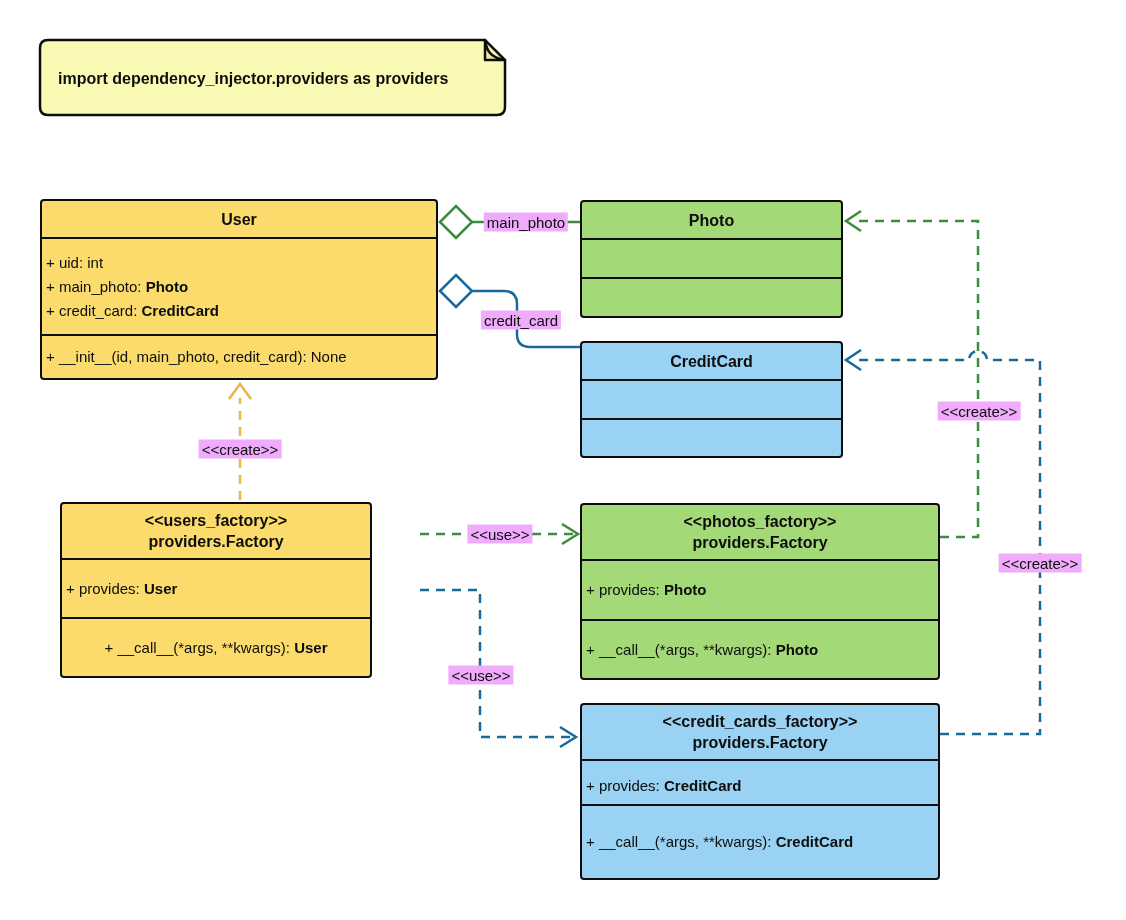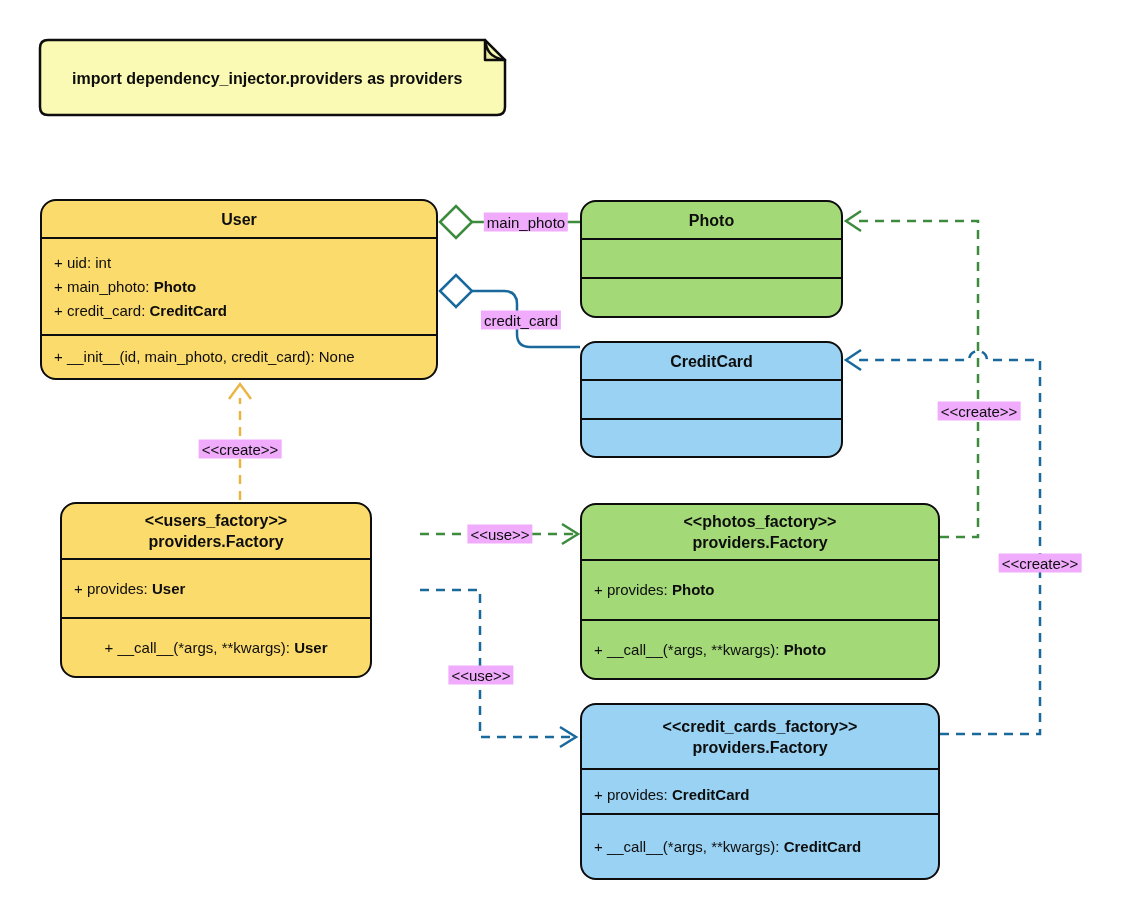--- a/index.html
+++ b/index.html
@@ -5,36 +5,36 @@
   html,body { margin:0; padding:0; background:#ffffff; }
   .canvas {
     position:relative; width:1126px; height:920px; background:#ffffff;
     font-family:"Liberation Sans", sans-serif; color:#0d0d0d; overflow:hidden;
   }
   svg.overlay { position:absolute; left:0; top:0; width:1126px; height:920px; }
 
   
   .uml-class {
     position:absolute; box-sizing:border-box;
-    border:2.5px solid #0d0d0d; border-radius:16px;
+    border:2.5px solid #0d0d0d; border-radius:4px;
     display:flex; flex-direction:column; overflow:hidden;
   }
   .uml-class.yellow { background:#fcdb6d; }
   .uml-class.green  { background:#a3d977; }
   .uml-class.blue   { background:#99d2f2; }
 
   .uml-title {
     box-sizing:border-box; flex:0 0 auto;
     display:flex; flex-direction:column; align-items:center; justify-content:center;
     font-weight:bold; font-size:16px; line-height:21px; text-align:center;
   }
   .uml-comp {
     box-sizing:border-box; flex:0 0 auto;
     border-top:2.5px solid #0d0d0d;
-    padding:6px 12px; font-size:15px; line-height:24px;
+    padding:6px 4px; font-size:15px; line-height:24px;
     display:flex; flex-direction:column; justify-content:center;
   }
   .uml-comp .type { font-weight:bold; }
 
   
   .note-text {
     position:absolute; font-weight:bold; font-size:16px; line-height:20px;
   }
 
   
@@ -85,21 +85,21 @@
       <path d="M940 537 H978 V221 H852" stroke-dasharray="9 7"></path>
       <path d="M861 211 L846 221 L861 231"></path>
     </g>
 
     <g stroke="#19699c" stroke-width="2.5" fill="none">
       <path d="M940 734 H1040 V360 H987 A9 9 0 0 0 969 360 H852" stroke-dasharray="9 7"></path>
       <path d="M861 350 L846 360 L861 370"></path>
     </g>
   </svg>
 
-  <div class="note-text" style="left:72px; top:69px; width:430px;">
+  <div class="note-text" style="left:58px; top:69px; width:430px;">
     <span>import dependency_injector.providers as providers</span>
   </div>
 
   <div class="uml-class yellow" style="left:40px; top:199px; width:398px; height:181px;">
     <div class="uml-title" style="height:36px;">
       <span>User</span>
     </div>
     <div class="uml-comp" style="height:97px;">
       <div><span>+ uid: int</span><span class="type"></span></div>
       <div><span>+ main_photo: </span><span class="type">Photo</span></div>
@@ -146,21 +146,21 @@
     </div>
     <div class="uml-comp" style="height:60px;">
       <div><span>+ provides: </span><span class="type">Photo</span></div>
     </div>
     <div class="uml-comp" style="flex:1 1 auto;">
       <div><span>+ __call__(*args, **kwargs): </span><span class="type">Photo</span></div>
     </div>
   </div>
 
   <div class="uml-class blue" style="left:580px; top:703px; width:360px; height:177px;">
-    <div class="uml-title" style="height:63px;">
+    <div class="uml-title" style="height:54px;">
       <span>&lt;&lt;credit_cards_factory&gt;&gt;</span>
       <span>providers.Factory</span>
     </div>
     <div class="uml-comp" style="height:45px;justify-content:flex-end;">
       <div><span>+ provides: </span><span class="type">CreditCard</span></div>
     </div>
     <div class="uml-comp" style="flex:1 1 auto;">
       <div><span>+ __call__(*args, **kwargs): </span><span class="type">CreditCard</span></div>
     </div>
   </div>

